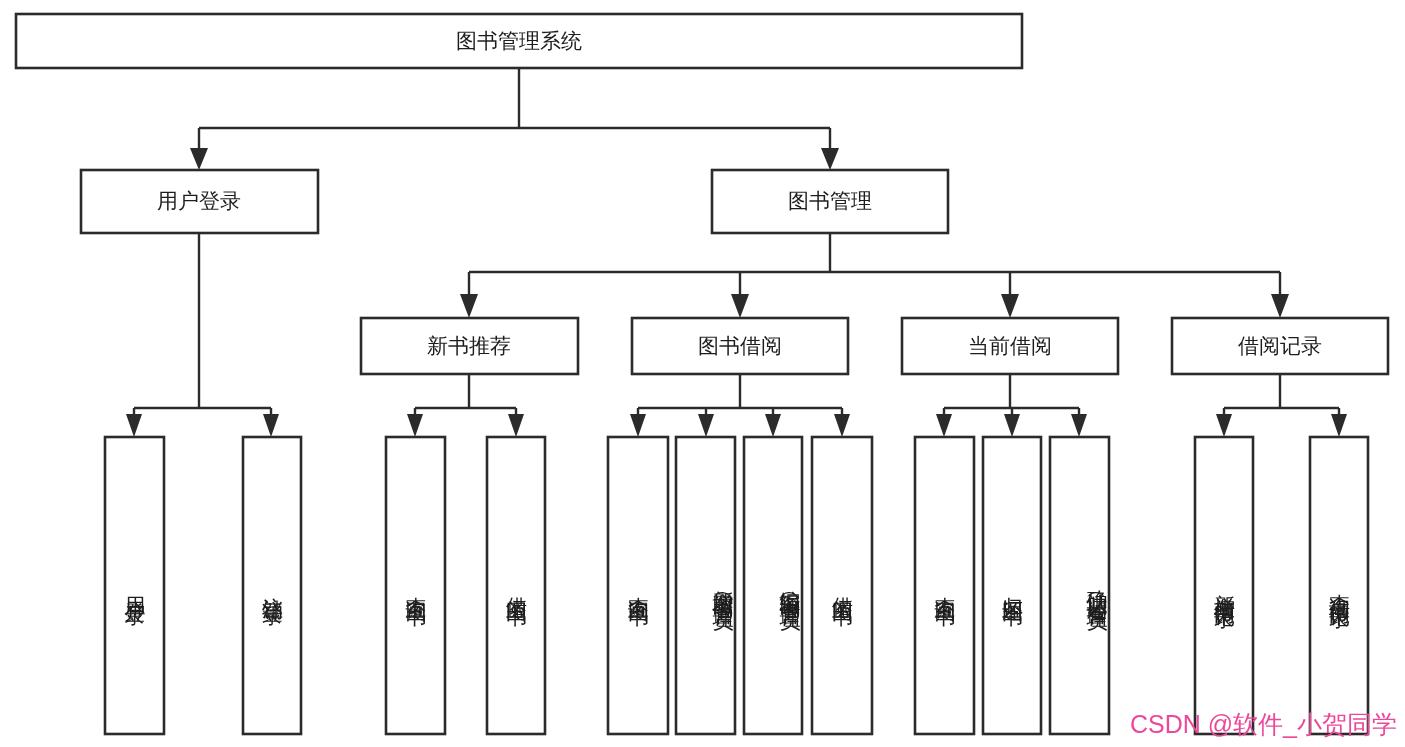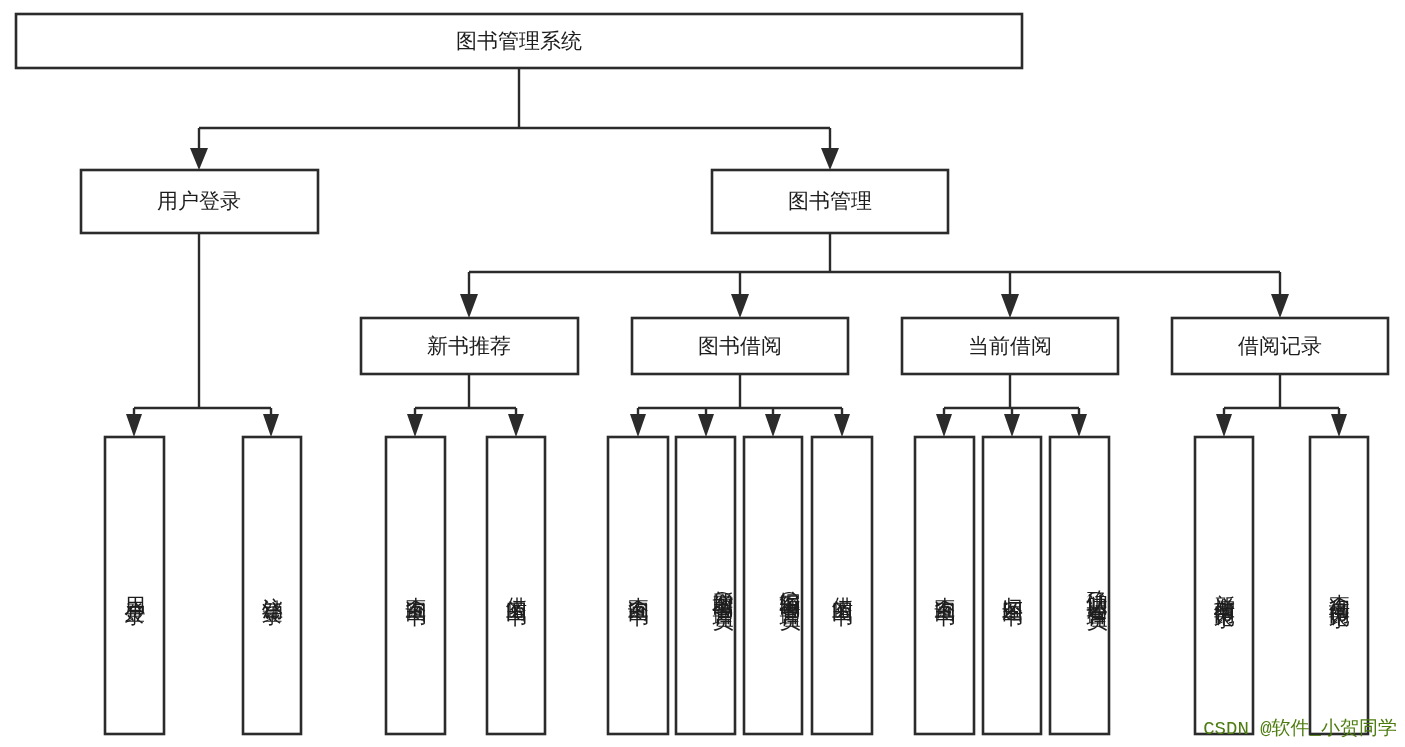--- a/index.html
+++ b/index.html
@@ -58,23 +58,23 @@
     display: flex;
     align-items: center;
     justify-content: center;
     white-space: nowrap;
     pointer-events: none;
   }
   .watermark {
     position: absolute;
     right: 8px;
     bottom: 6px;
-    font-family: Liberation Mono, monospace;
-    font-size: 19px;
-    color: #4d7c0f;
+    font-family: Liberation Sans, sans-serif;
+    font-size: 25px;
+    color: #ec4899;
     white-space: nowrap;
     user-select: none;
   }
 </style>
 </head>
 <body>
 
 <div id="canvas">
 
   <svg class="diagram" viewBox="0 0 1405 747">

